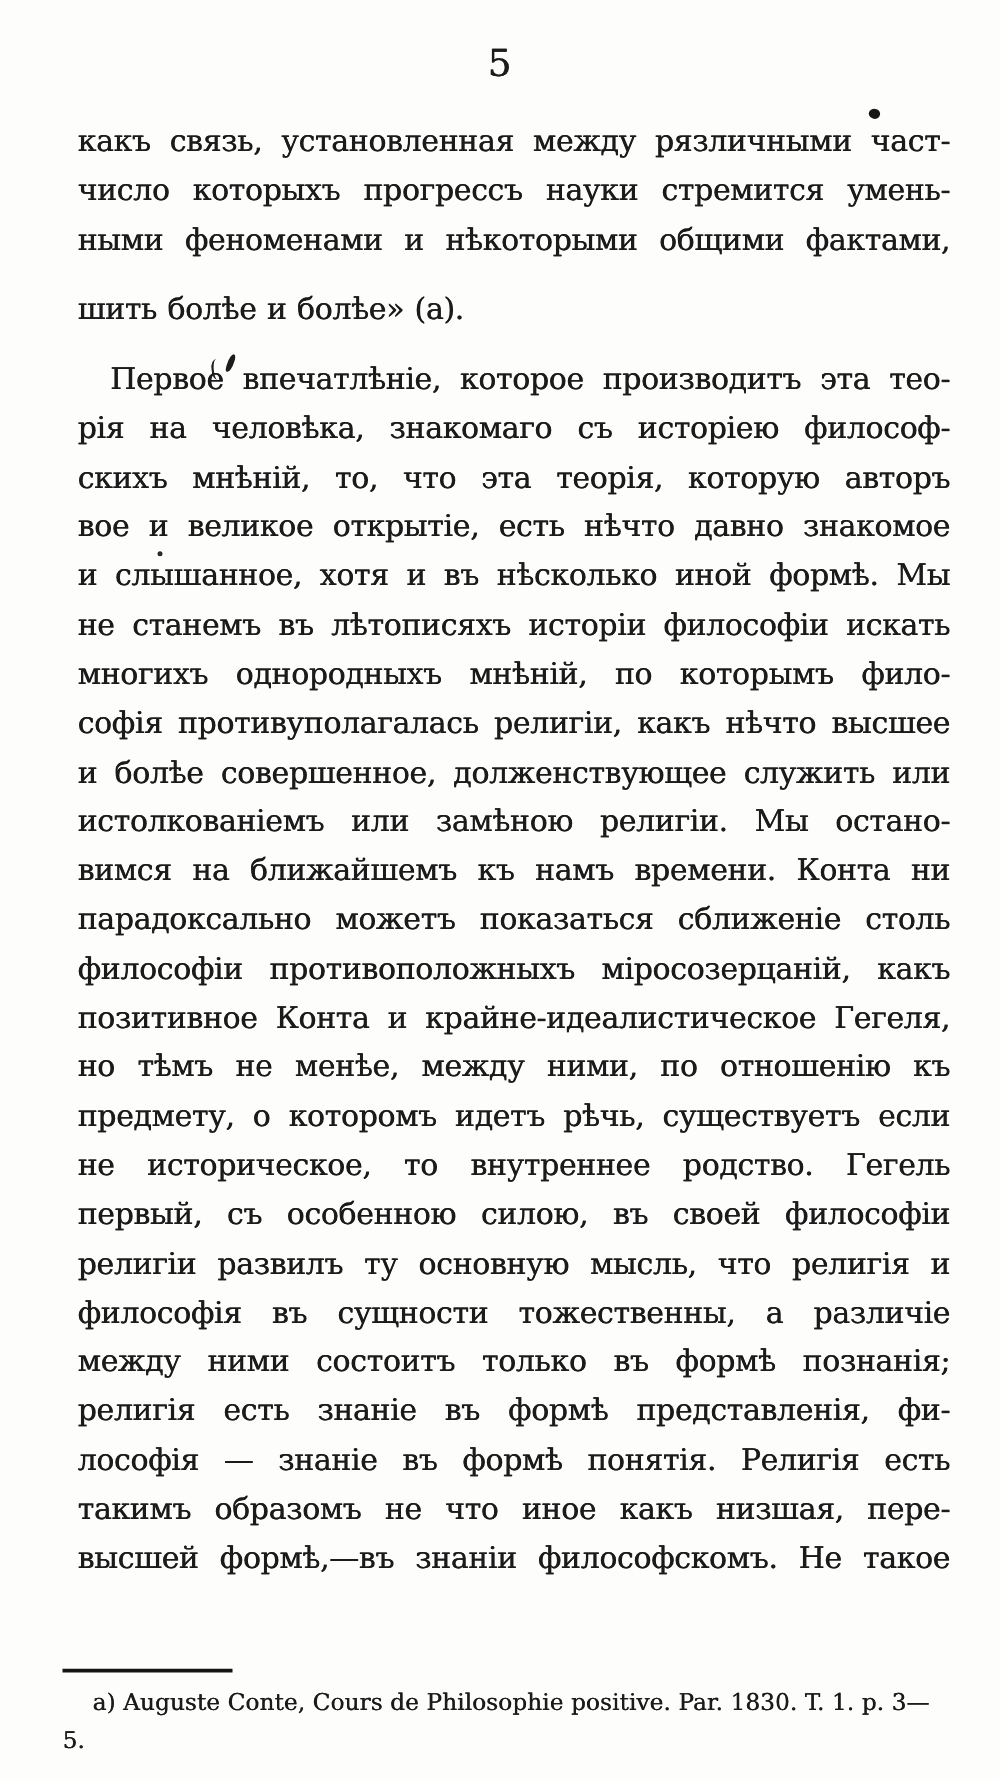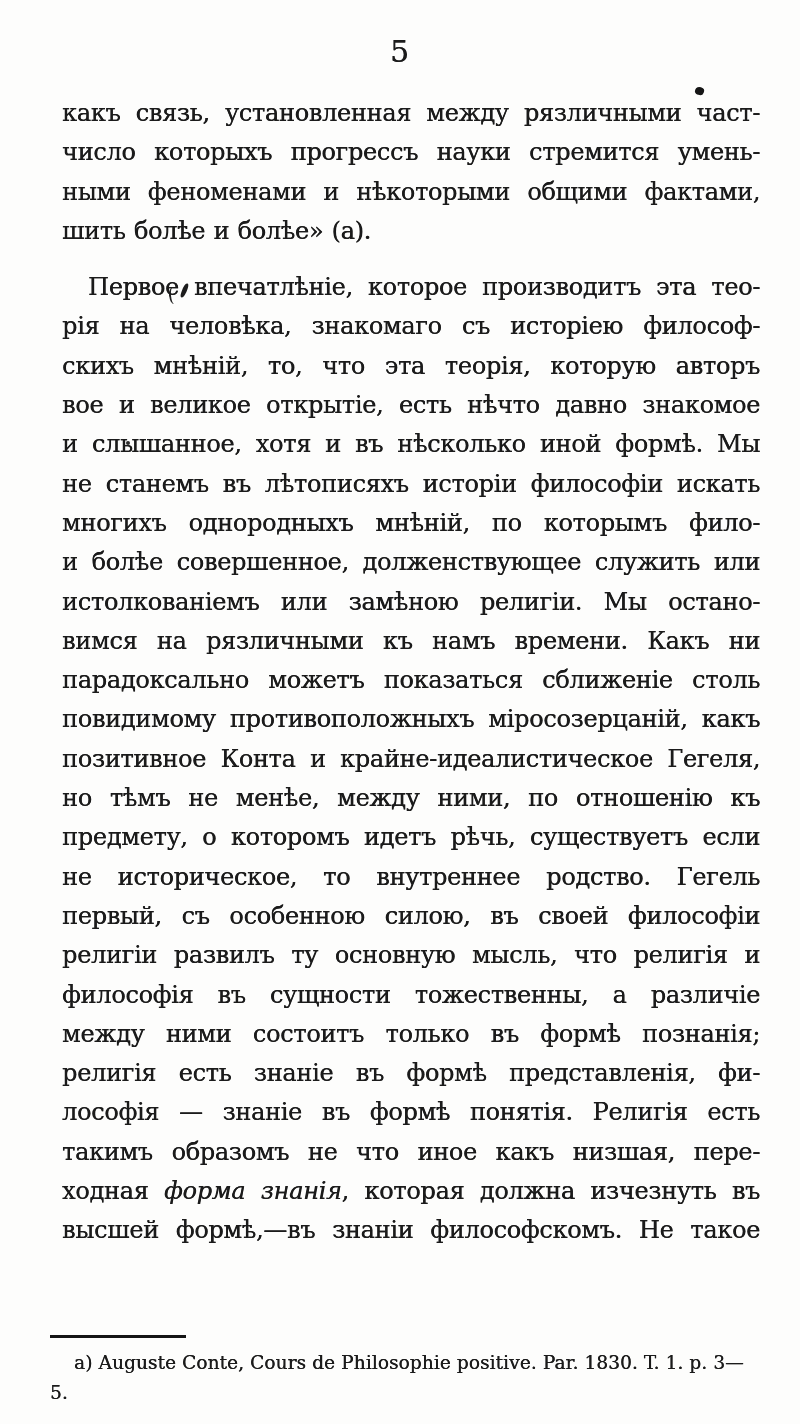--- a/index.html
+++ b/index.html
@@ -31,21 +31,21 @@
     line-height: 39.3px;
     height: 39.3px;
     text-align: justify;
     text-align-last: justify;
     overflow: hidden;
     letter-spacing: -0.3px;
     word-spacing: 1px;
     text-shadow: 0.35px 0 currentColor;
     white-space: normal;
   }
-  .line.short { text-align-last: left; }
+  .line.short { text-align-last: left; margin-top: 16px; }
   .line.p-start { text-indent: 26px; margin-top: 17px; }
   .line .ital { font-style: italic; }
   .footnote-rule {
     position: absolute;
     left: 50px; top: 1335px;
     width: 136px; height: 3px;
     background: #151515;
   }
   .footnote {
     position: absolute;
@@ -110,37 +110,37 @@
       <div class="line short">шить болѣе и болѣе» (а).</div>
     </div>
     <div>
       <div class="line p-start">Первое впечатлѣніе, которое производитъ эта тео-</div>
       <div class="line">рія на человѣка, знакомаго съ исторіею философ-</div>
       <div class="line">скихъ мнѣній, то, что эта теорія, которую авторъ</div>
       <div class="line">вое и великое открытіе, есть нѣчто давно знакомое</div>
       <div class="line">и слышанное, хотя и въ нѣсколько иной формѣ. Мы</div>
       <div class="line">не станемъ въ лѣтописяхъ исторіи философіи искать</div>
       <div class="line">многихъ однородныхъ мнѣній, по которымъ фило-</div>
+      <div class="line">софія противуполагалась религіи, какъ нѣчто высшее</div>
       <div class="line">и болѣе совершенное, долженствующее служить или</div>
       <div class="line">истолкованіемъ или замѣною религіи. Мы остано-</div>
-      <div class="line">вимся на рязличными къ намъ времени. Какъ ни</div>
+      <div class="line">вимся на ближайшемъ къ намъ времени. Конта ни</div>
       <div class="line">парадоксально можетъ показаться сближеніе столь</div>
-      <div class="line">повидимому противоположныхъ міросозерцаній, какъ</div>
+      <div class="line">философіи противоположныхъ міросозерцаній, какъ</div>
       <div class="line">позитивное Конта и крайне-идеалистическое Гегеля,</div>
       <div class="line">но тѣмъ не менѣе, между ними, по отношенію къ</div>
       <div class="line">предмету, о которомъ идетъ рѣчь, существуетъ если</div>
       <div class="line">не историческое, то внутреннее родство. Гегель</div>
       <div class="line">первый, съ особенною силою, въ своей философіи</div>
       <div class="line">религіи развилъ ту основную мысль, что религія и</div>
       <div class="line">философія въ сущности тожественны, а различіе</div>
       <div class="line">между ними состоитъ только въ формѣ познанія;</div>
       <div class="line">религія есть знаніе въ формѣ представленія, фи-</div>
       <div class="line">лософія — знаніе въ формѣ понятія. Религія есть</div>
       <div class="line">такимъ образомъ не что иное какъ низшая, пере-</div>
-      <div class="line"><span>ходная </span><span class="ital">форма знанія</span><span>, которая должна изчезнуть въ</span></div>
       <div class="line">высшей формѣ,—въ знаніи философскомъ. Не такое</div>
     </div>
   </div>
 
   <div class="footnote-rule"></div>
   <div class="footnote">а) Auguste Conte, Cours de Philosophie positive. Par. 1830. T. 1. p. 3—5.</div>
 
 </div>
 
 </body></html>

